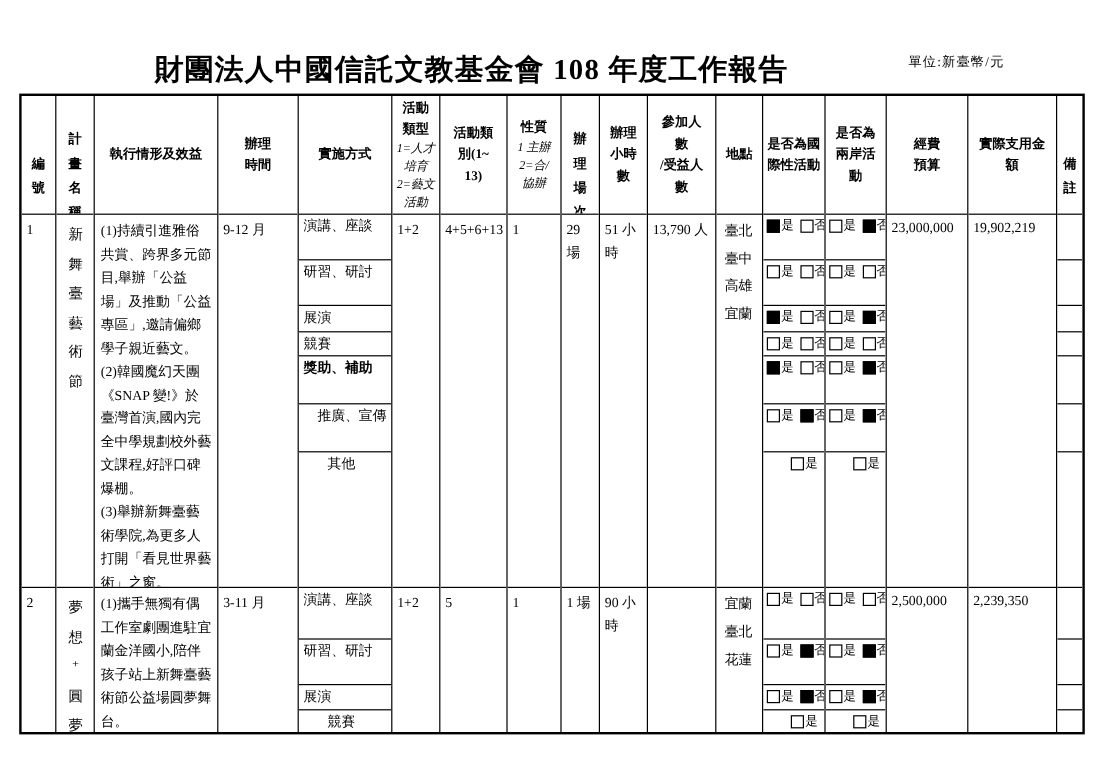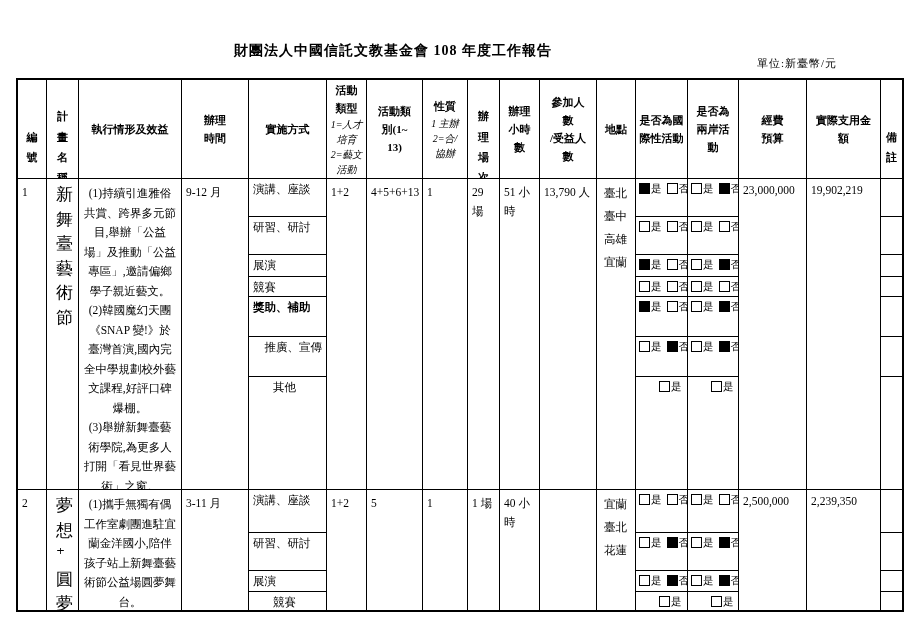--- a/index.html
+++ b/index.html
@@ -3,45 +3,45 @@
 <meta charset="utf-8">
 <style>
   html,body { margin:0; padding:0; }
   body {
     width:914px; height:641px; background:#ffffff; position:relative;
     font-family:"Liberation Serif","DejaVu Serif",serif; color:#000;
     overflow:hidden;
   }
   .title {
     position:absolute; top:42px; left:393px; transform:translateX(-50%);
-    font-size:14px; font-weight:600; white-space:nowrap; letter-spacing:1px;font-family:Liberation Serif, serif;
+    font-size:24px; font-weight:600; white-space:nowrap; letter-spacing:1px;font-family:Liberation Serif, serif;
   }
   .unit {
-    position:absolute; top:56px; left:757px; font-size:11px; letter-spacing:1px;
+    position:absolute; top:44px; left:757px; font-size:11px; letter-spacing:1px;
   }
   .tbl {
     position:absolute; left:16px; top:78px; width:888px; height:534px;
     border:2px solid #000; box-sizing:border-box; display:flex;
     background:#fff;
   }
   .col { box-sizing:border-box; border-right:1px solid #000; display:flex; flex-direction:column; overflow:hidden; }
   .col:last-child { border-right:none; }
   .hc {
     height:99px; box-sizing:border-box; border-bottom:1px solid #000;
     display:flex; flex-direction:column; align-items:center; justify-content:center;
     text-align:center; font-weight:bold; font-size:11px; line-height:1.65;
     white-space:pre-line; padding:2px 1px; overflow:hidden;
   }
   .hc .note { font-weight:normal; font-size:10px; line-height:1.5;font-style:italic; }
   .vh { word-break:break-all; width:1.25em; line-height:1.85;margin-top:36px; }
   .r1 { height:311px; box-sizing:border-box; border-bottom:1px solid #000; overflow:hidden; display:flex; flex-direction:column; }
   .r2 { flex:1; box-sizing:border-box; overflow:hidden; display:flex; flex-direction:column; }
   .cell { padding:4px 4px; font-size:11.5px; line-height:1.65; box-sizing:border-box; }
-  .exec { padding:5px 5px; font-size:11.5px; line-height:19.5px; white-space:pre-line; word-break:break-all;text-align:center; }
-  .vname { word-break:break-all; width:14px; margin:4px 0 0 9px; line-height:24.5px; font-size:17px; }
+  .exec { padding:5px 5px; font-size:11.5px; line-height:19.5px; white-space:pre-line; word-break:break-all; }
+  .vname { word-break:break-all; width:14px; margin:4px 0 0 9px; line-height:24.5px; font-size:12px;text-align:center; }
   .vloc  { word-break:break-all; width:26px; margin:3px 0 0 7px; line-height:23px; font-size:11.5px; }
   .sub { box-sizing:border-box; border-bottom:1px solid #000; overflow:hidden; }
   .sub:last-child { border-bottom:none;margin-left:20px; }
   .sub.txt { padding:2px 4px; font-size:11.5px; line-height:17.5px; word-break:break-all; }
   .sub.ck { display:flex; align-items:flex-start; gap:5px; padding:4px 2px 0 3px; }
   .ckp { display:inline-flex; align-items:center; flex:0 0 auto; }
   .cb { display:inline-block; width:9px; height:9px; border:1px solid #000; box-sizing:content-box; margin-right:1px; background:#fff; }
   .cb.f { background:#000; }
   .ckp span { font-size:10.5px; line-height:11px; }
   .num { padding:5px 4px; font-size:11.5px; }
@@ -171,21 +171,21 @@
   </div>
 
   <div class="col" style="width:40px">
     <div class="hc">辦理
 小時
 數</div>
     <div class="r1">
         <div class="cell">51 小時</div>
       </div>
     <div class="r2">
-        <div class="cell">40 小時</div>
+        <div class="cell">90 小時</div>
       </div>
   </div>
 
   <div class="col" style="width:57px">
     <div class="hc">參加人
 數
 /受益人
 數</div>
     <div class="r1">
         <div class="cell">13,790 人</div>

